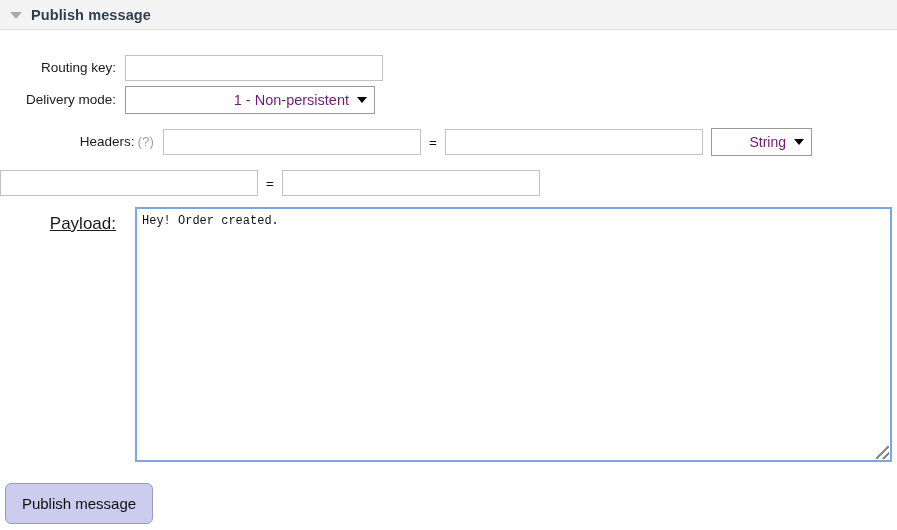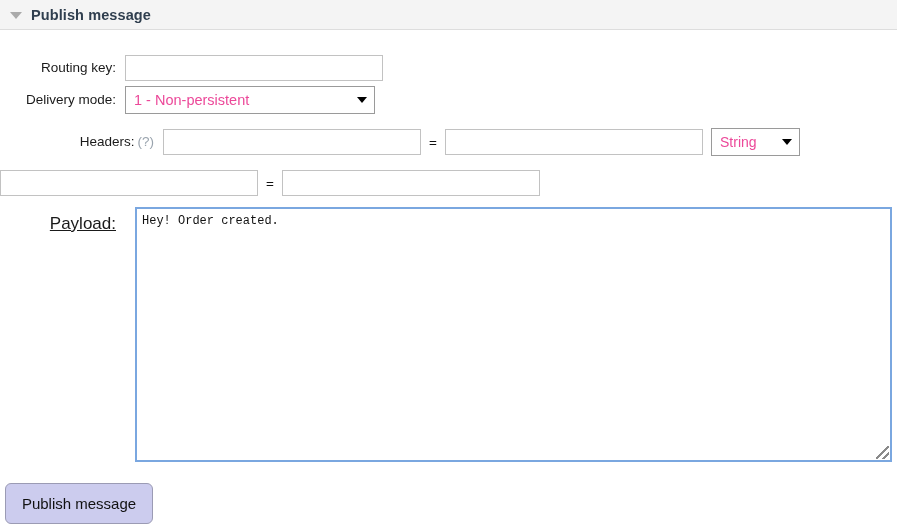--- a/index.html
+++ b/index.html
@@ -101,29 +101,29 @@
   }
 
   
   .select-box {
     height: 28px;
     box-sizing: border-box;
     border: 1px solid #9a9a9a;
     background: #ffffff;
     display: flex;
     align-items: center;
-    justify-content: space-between;
+    justify-content: flex-end;
     padding: 0 7px 0 8px;
     font-size: 14.5px;
-    color: #ec4899;
+    color: #701a75;
     cursor: pointer;
     user-select: none;
   }
   .select-delivery { width: 250px; }
-  .select-type { width: 89px; font-size: 14px; }
+  .select-type { width: 101px; font-size: 14px; }
   .select-arrow {
     width: 0;
     height: 0;
     border-left: 5px solid transparent;
     border-right: 5px solid transparent;
     border-top: 6px solid #000000;
     margin-left: 8px;
     flex: 0 0 auto;
   }
 

